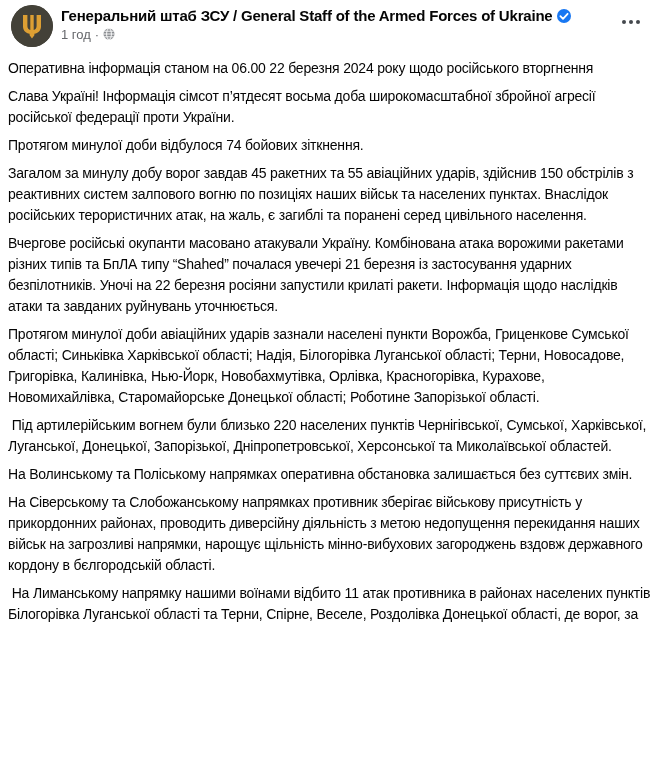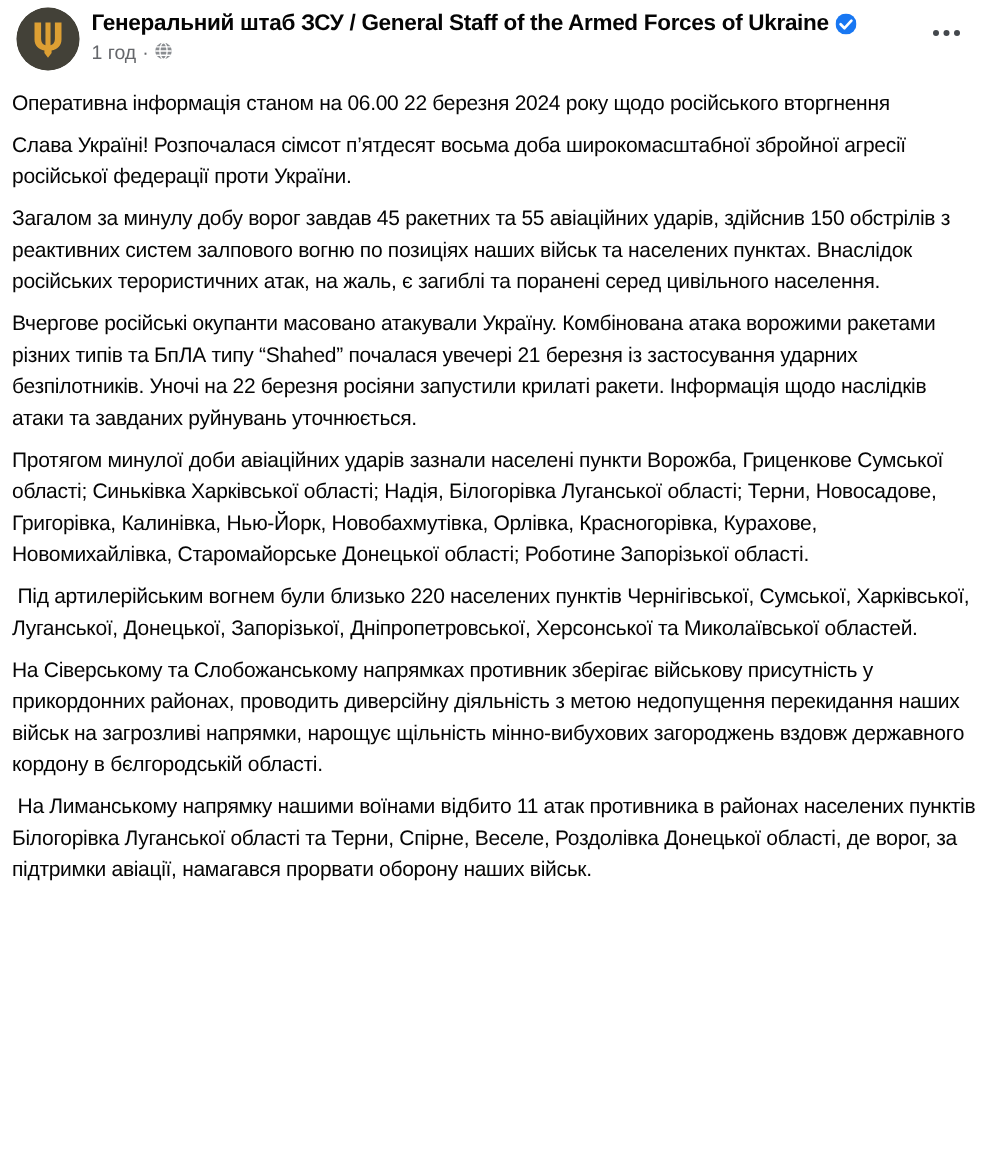--- a/index.html
+++ b/index.html
@@ -135,22 +135,24 @@
     <div class="options-button">
       <i></i>
         <i></i>
         <i></i>
     </div>
 
   </div>
 
   <div class="post-body">
       <p class="post-paragraph">Оперативна інформація станом на 06.00 22 березня 2024 року щодо російського вторгнення</p>
-      <p class="post-paragraph">Слава Україні! Розпочалася сімсот п’ятдесят восьма доба широкомасштабної збройної агресії російської федерації проти України.</p>
+      <p class="post-paragraph">Слава Україні! Інформація сімсот п’ятдесят восьма доба широкомасштабної збройної агресії російської федерації проти України.</p>
+      <p class="post-paragraph">Протягом минулої доби відбулося 74 бойових зіткнення.</p>
       <p class="post-paragraph">Загалом за минулу добу ворог завдав 45 ракетних та 55 авіаційних ударів, здійснив 150 обстрілів з реактивних систем залпового вогню по позиціях наших військ та населених пунктах. Внаслідок російських терористичних атак, на жаль, є загиблі та поранені серед цивільного населення.</p>
       <p class="post-paragraph">Вчергове російські окупанти масовано атакували Україну. Комбінована атака ворожими ракетами різних типів та БпЛА типу “Shahed” почалася увечері 21 березня із застосування ударних безпілотників. Уночі на 22 березня росіяни запустили крилаті ракети. Інформація щодо наслідків атаки та завданих руйнувань уточнюється.</p>
       <p class="post-paragraph">Протягом минулої доби авіаційних ударів зазнали населені пункти Ворожба, Гриценкове Сумської області; Синьківка Харківської області; Надія, Білогорівка Луганської області; Терни, Новосадове, Григорівка, Калинівка, Нью-Йорк, Новобахмутівка, Орлівка, Красногорівка, Курахове, Новомихайлівка, Старомайорське Донецької області; Роботине Запорізької області.</p>
       <p class="post-paragraph"> Під артилерійським вогнем були близько 220 населених пунктів Чернігівської, Сумської, Харківської, Луганської, Донецької, Запорізької, Дніпропетровської, Херсонської та Миколаївської областей.</p>
+      <p class="post-paragraph">На Волинському та Поліському напрямках оперативна обстановка залишається без суттєвих змін.</p>
       <p class="post-paragraph">На Сіверському та Слобожанському напрямках противник зберігає військову присутність у прикордонних районах, проводить диверсійну діяльність з метою недопущення перекидання наших військ на загрозливі напрямки, нарощує щільність мінно-вибухових загороджень вздовж державного кордону в бєлгородській області.</p>
       <p class="post-paragraph"> На Лиманському напрямку нашими воїнами відбито 11 атак противника в районах населених пунктів Білогорівка Луганської області та Терни, Спірне, Веселе, Роздолівка Донецької області, де ворог, за підтримки авіації, намагався прорвати оборону наших військ.</p>
     </div>
 
 </div>
 
 </body></html>

